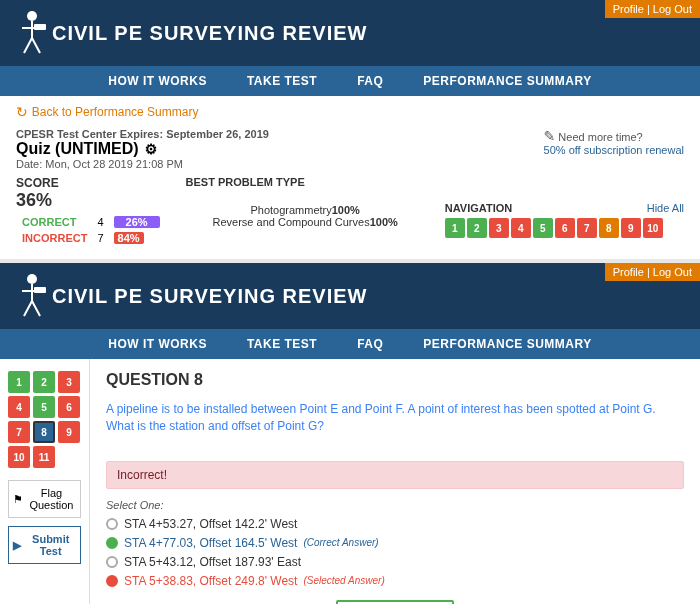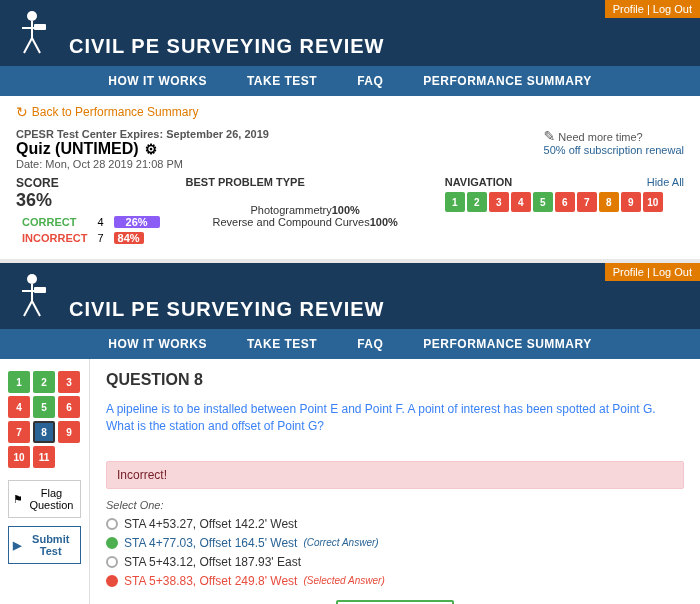--- a/index.html
+++ b/index.html
@@ -8,22 +8,22 @@
     
     .header {
       background: #1a3a5c;
       display: flex;
       align-items: center;
       padding: 8px 12px;
       position: relative;
     }
     .header-logo {
       display: flex;
-      align-items: flex-end;
-      gap: 17px;
+      align-items: center;
+      gap: 0;
     }
     .header-icon {
       width: 40px;
       height: 50px;
     }
     .header-title {
       color: white;
       font-size: 20px;
       font-weight: bold;
       letter-spacing: 1px;
@@ -131,21 +131,21 @@
       margin-bottom: 16px;
     }
     .best-problem-row {
       display: flex;
       justify-content: center;
       font-size: 11px;
       color: #333;
     }
     .best-problem-row span:last-child { font-weight: bold; }
 
-    .navigation-block { flex: 1; }
+    .navigation-block { flex: 1; margin-top: 26px; }
     .nav-label-row {
       display: flex;
       justify-content: space-between;
       align-items: center;
       font-size: 11px;
       font-weight: bold;
       color: #333;
       margin-bottom: 4px;
     }
     .nav-label-row a { color: #2a6496; font-weight: normal; font-size: 11px; }

